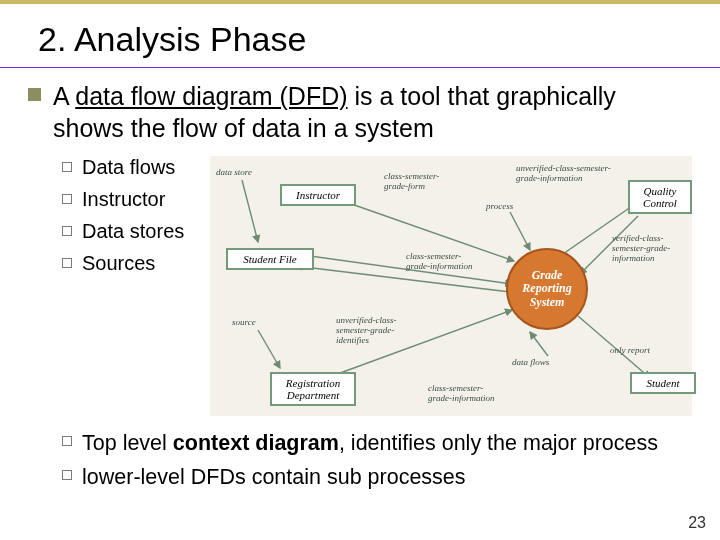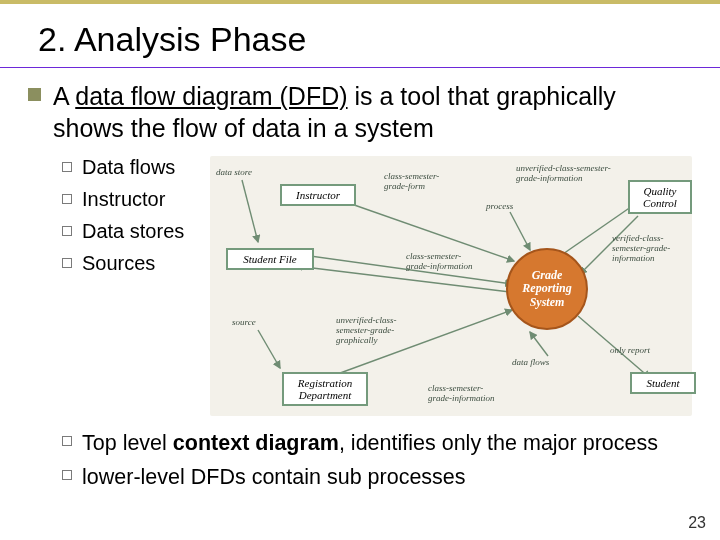--- a/index.html
+++ b/index.html
@@ -121,39 +121,39 @@
         <line class="arrow" x1="338" y1="200" x2="320" y2="176" marker-end="url(#ah)"></line>
       </svg>
 
       <div class="dbox" style="left:70px;top:28px;width:76px">Instructor</div>
       <div class="dbox" style="left:418px;top:24px;width:64px;white-space:pre">Quality
 Control</div>
       <div class="dbox" style="left:16px;top:92px;width:88px">Student File</div>
       <div class="circle" style="left:296px;top:92px;white-space:pre">Grade
 Reporting
 System</div>
-      <div class="dbox" style="left:72px;top:216px;width:86px;white-space:pre">Registration
+      <div class="dbox" style="left:60px;top:216px;width:86px;white-space:pre">Registration
 Department</div>
       <div class="dbox" style="left:420px;top:216px;width:66px">Student</div>
 
       <div class="dlabel" style="left:6px;top:12px">data store</div>
       <div class="dlabel" style="left:174px;top:16px;white-space:pre">class-semester-
 grade-form</div>
       <div class="dlabel" style="left:306px;top:8px;white-space:pre">unverified-class-semester-
 grade-information</div>
       <div class="dlabel" style="left:276px;top:46px">process</div>
       <div class="dlabel" style="left:402px;top:78px;white-space:pre">verified-class-
 semester-grade-
 information</div>
       <div class="dlabel" style="left:196px;top:96px;white-space:pre">class-semester-
 grade-information</div>
       <div class="dlabel" style="left:22px;top:162px">source</div>
       <div class="dlabel" style="left:126px;top:160px;white-space:pre">unverified-class-
 semester-grade-
-graphically</div>
+identifies</div>
       <div class="dlabel" style="left:302px;top:202px">data flows</div>
       <div class="dlabel" style="left:400px;top:190px">only report</div>
       <div class="dlabel" style="left:218px;top:228px;white-space:pre">class-semester-
 grade-information</div>
     </div>
   </div>
 
   <div class="row3">
     <div class="sub-item">
       <div class="sq-open"></div>

